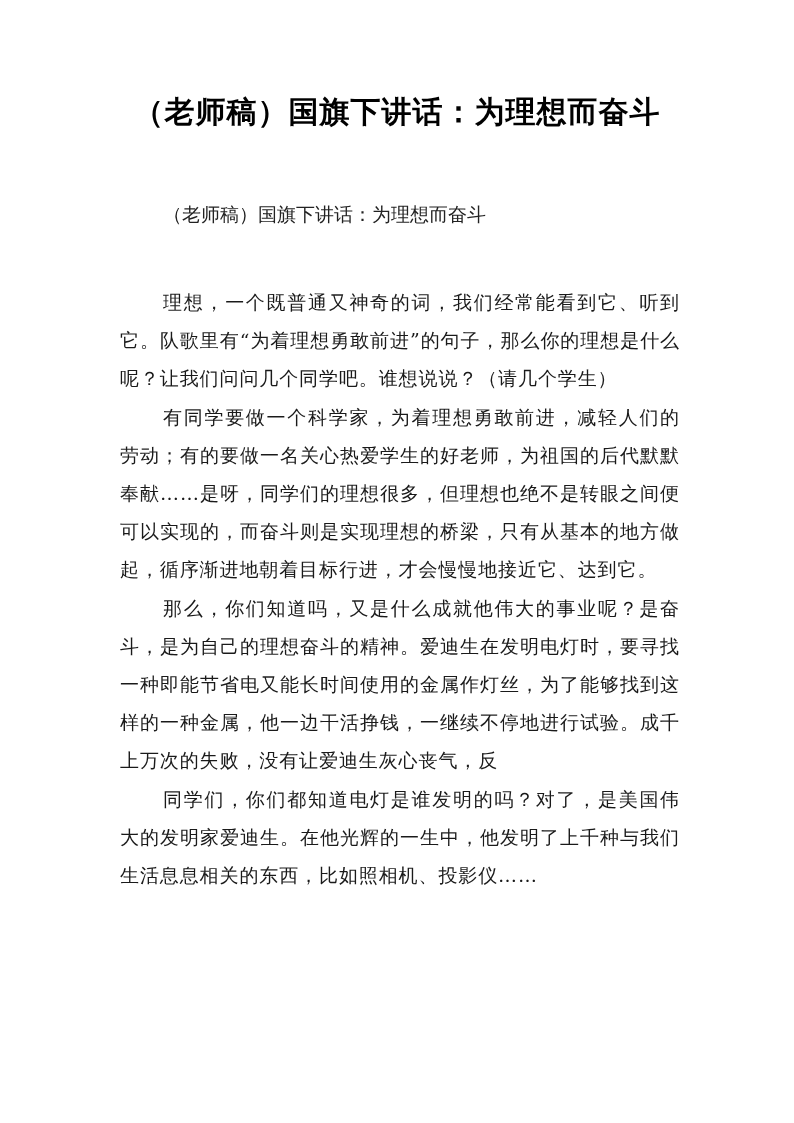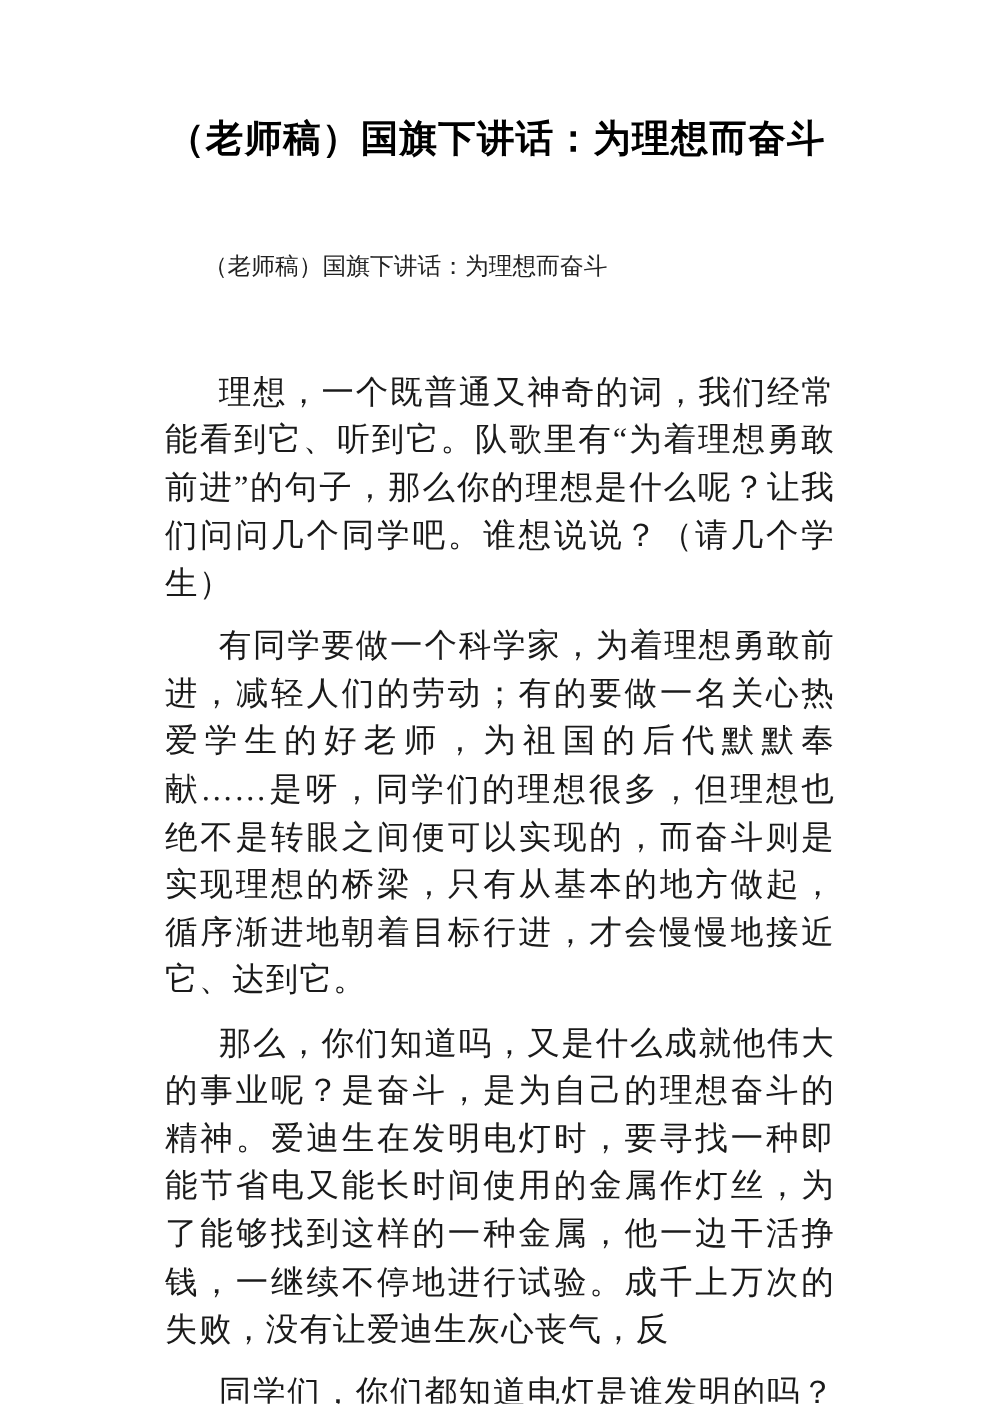--- a/index.html
+++ b/index.html
@@ -14,21 +14,20 @@
       overflow: hidden;
       font-family: "DejaVu Serif", "Liberation Serif", serif;
       color: #111111;
     }
     .page {
       position: absolute;
       left: 0; top: 0;
       width: 794px;
       height: 1123px;
       background: #ffffff;
-      font-family: Liberation Serif, serif;
     }
     .doc-title {
       position: absolute;
       top: 92px;
       left: 0;
       width: 794px;
       text-align: center;
       font-size: 30px;
       font-weight: bold;
       letter-spacing: 1px;
@@ -46,22 +45,22 @@
       white-space: nowrap;
       color: #222;
     }
     .body-text {
       position: absolute;
       top: 283px;
       left: 120px;
       width: 560px;
     }
     .para {
-      margin: 12px;
-      font-size: 26px;
+      margin: 0;
+      font-size: 19px;
       line-height: 38.2px;
       text-indent: 43px;
       text-align: justify;
       letter-spacing: 0.9px;
       color: #1a1a1a;
     }
   </style>
 </head>
 <body>
 

